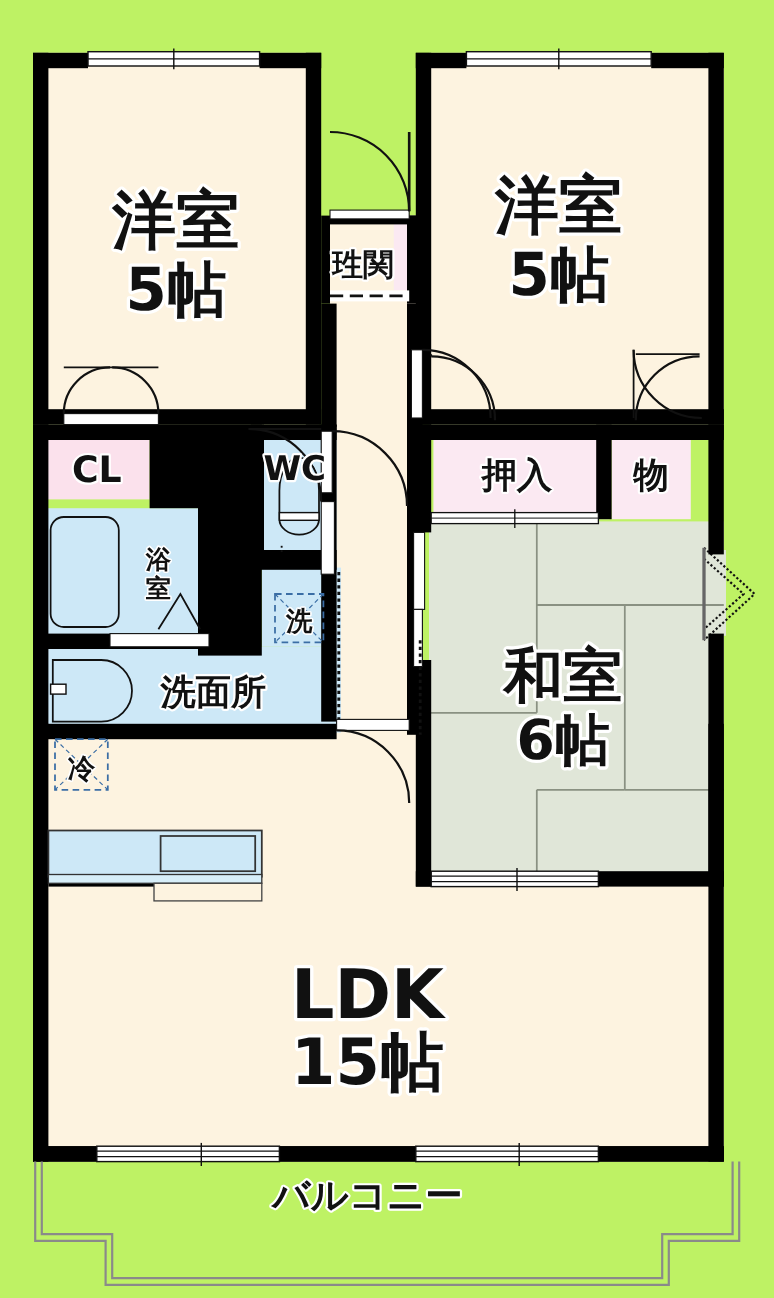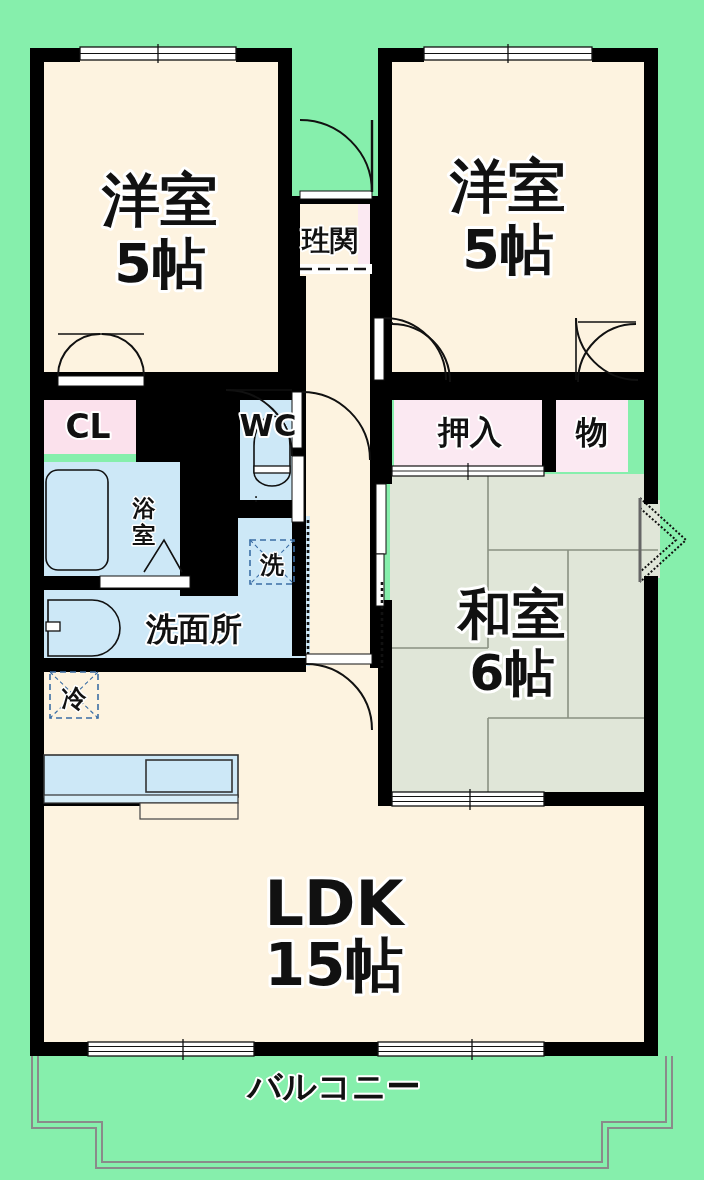--- a/index.html
+++ b/index.html
@@ -1,18 +1,18 @@
 <!DOCTYPE html>
 <html><head>
 <meta charset="utf-8">
 <style>
   html,body{margin:0;padding:0;background:#ffffff;}
   body{width:704px;height:1180px;overflow:hidden;
        font-family:"Liberation Sans","DejaVu Sans",sans-serif;}
-  #stage{position:relative;width:704px;height:1180px;background:#86efac;}
+  #stage{position:relative;width:704px;height:1180px;background:#bef264;}
   svg{display:block;}
   .lbl{font-family:"DejaVu Sans","Liberation Sans",sans-serif;
        font-weight:700;fill:#111111;
        paint-order:stroke fill;stroke:#ffffff;stroke-width:6px;stroke-linejoin:round;}
   .lbl-sm{stroke-width:4px;}
   .lbl-xs{stroke-width:3px;}
 </style>
 </head>
 <body>
 

